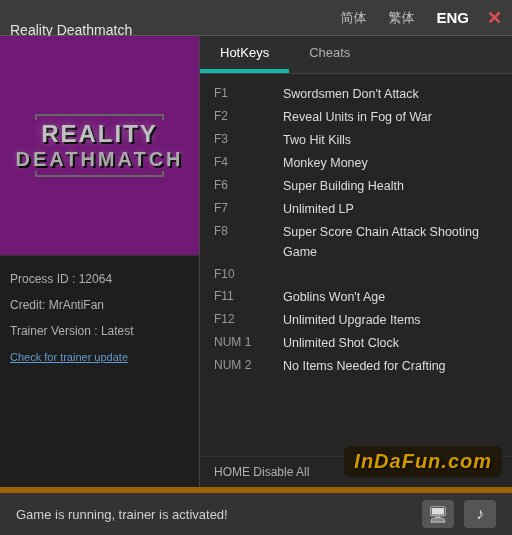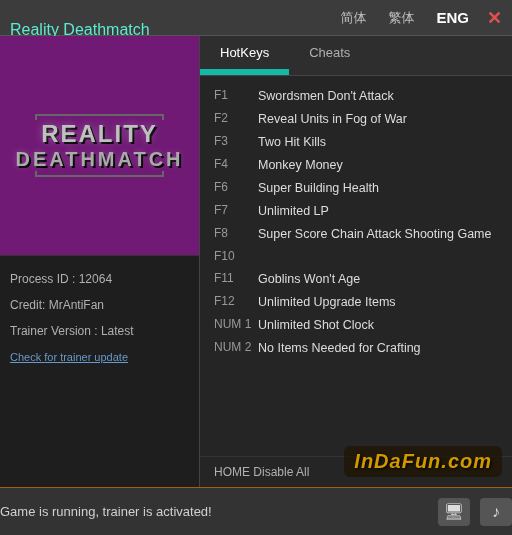--- a/index.html
+++ b/index.html
@@ -24,22 +24,22 @@
       height: 36px;
       border-bottom: 1px solid #555;
     }
 
     .title-bar-left {
       display: flex;
       align-items: center;
     }
 
     .title-text {
-      color: #5eead4;
-      font-size: 16px;
+      color: #e5e5e5;
+      font-size: 14px;
       margin-top: 24px;
     }
 
     .title-bar-right {
       display: flex;
       align-items: center;
       gap: 14px;
     }
 
     .lang-btn {
@@ -132,36 +132,37 @@
     .tab {
       padding: 9px 20px;
       font-size: 13px;
       color: #b0b0b0;
       cursor: pointer;
       border-bottom: 2px solid transparent;
     }
 
     .tab.active {
       color: #ffffff;
-      border-bottom: 6px solid #14b8a6;
+      border-bottom: 4px solid #14b8a6;
     }
 
     .cheats-list {
       padding: 10px 14px;
       flex: 1;
       overflow-y: auto;
     }
 
     .cheat-item {
       display: flex;
       align-items: flex-start;
       margin-bottom: 3px;
       font-size: 12.5px;
       color: #d0d0d0;
       line-height: 1.6;
+      gap: 25px;
     }
 
     .cheat-key {
       min-width: 44px;
       color: #999;
       font-size: 12px;
       flex-shrink: 0;
     }
 
     .cheat-desc {
@@ -172,25 +173,25 @@
       padding: 8px 14px;
       font-size: 12px;
       color: #b0b0b0;
       border-top: 1px solid #333;
     }
 
     
     .bottom-bar {
       height: 48px;
       background: #333;
-      border-top: 1px solid #a16207;
+      border-top: 6px solid #a16207;
       display: flex;
       align-items: center;
       justify-content: space-between;
-      padding: 0 0;
+      padding: 0 16px;
     }
 
     .status-text {
       color: #d0d0d0;
       font-size: 13px;
     }
 
     .bottom-icons {
       display: flex;
       gap: 10px;

